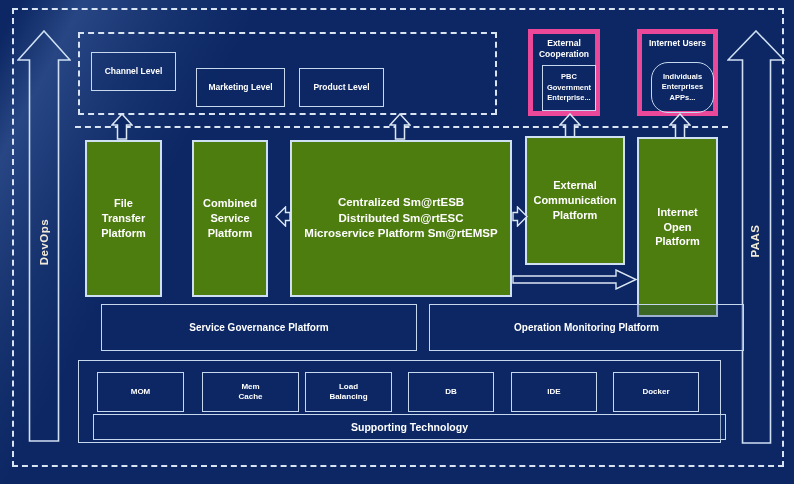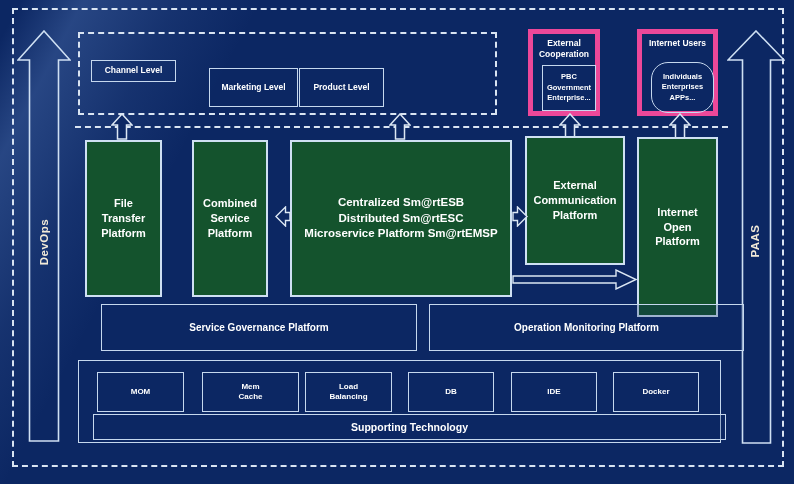--- a/index.html
+++ b/index.html
@@ -33,21 +33,21 @@
   .hline-dashed {
     border-top: 2px dashed #d9e4f2;
   }
   .dbox {
     border: 1.5px solid #c6d8ee;
     display: flex; align-items: center; justify-content: center;
     text-align: center; font-weight: bold; color: #ffffff;
     background: rgba(12,39,99,0.25);
   }
   .lbox {
-    background: #14532d;
+    background: #4d7c0f;
     border: 2px solid #cfe0f3;
     display: flex; flex-direction: column; align-items: center; justify-content: center;
     text-align: center; font-weight: bold; color: #ffffff;
   }
   .userbox {
     border: 5px solid #ec4899;
     background: rgba(12,39,99,0.25);
     text-align: center; font-weight: bold;
   }
   .userbox .ub-title {
@@ -88,24 +88,24 @@
 
   <svg class="abs" style="left:727px; top:30px;" width="58" height="414" viewBox="0 0 58 414">
     <polygon points="29,1 57,30 43.5,30 43.5,413 15.5,413 15.5,30 1,30" fill="none" stroke="#cfe0f3" stroke-width="1.6"></polygon>
   </svg>
   <div class="abs side-label" style="left:730px; top:211px; width:50px; height:60px;">
     <span>PAAS</span>
   </div>
 
   <div class="abs dashed-box" style="left:78px; top:32px; width:419px; height:83px;"></div>
 
-  <div class="abs dbox lvl" style="left:91px; top:60px; width:85px; height:22px;">
+  <div class="abs dbox lvl" style="left:91px; top:52px; width:85px; height:39px;">
     <span>Channel Level</span>
   </div>
-  <div class="abs dbox lvl" style="left:209px; top:68px; width:89px; height:39px;">
+  <div class="abs dbox lvl" style="left:196px; top:68px; width:89px; height:39px;">
     <span>Marketing Level</span>
   </div>
   <div class="abs dbox lvl" style="left:299px; top:68px; width:85px; height:39px;">
     <span>Product Level</span>
   </div>
 
   <div class="abs userbox" style="left:528px; top:29px; width:72px; height:87px;">
     <div class="ub-title">External Cooperation</div>
     <div class="ub-inner" style="left:9px; top:31px; width:54px; height:46px;">PBC Government
 Enterprise...</div>

